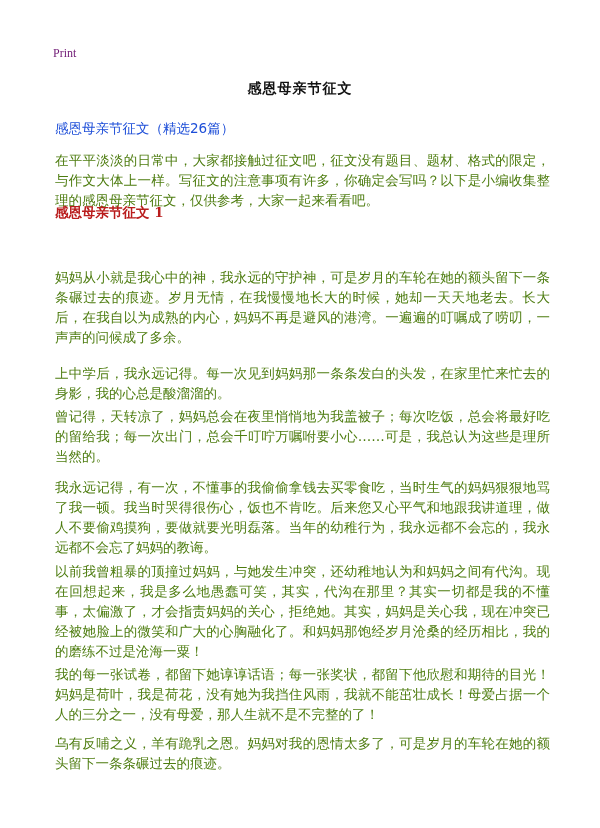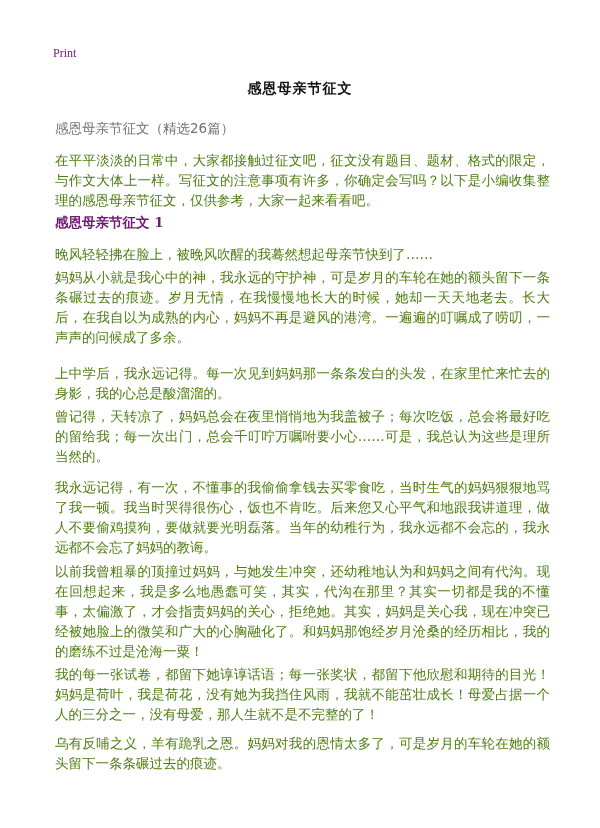--- a/index.html
+++ b/index.html
@@ -14,48 +14,47 @@
     font-family: "Liberation Serif", "DejaVu Serif", serif;
     font-size: 12px; color: #701a75;
   }
   .doc-title {
     position: absolute; left: 0; width: 600px; top: 80px;
     text-align: center; font-size: 14px; font-weight: bold; color: #111;
     letter-spacing: 1px;
   }
   .doc-subtitle {
     position: absolute; left: 55px; top: 120px;
-    font-size: 13.5px; color: #737373;
+    font-size: 13.5px; color: #1d4ed8;
   }
   .body-text {
     position: absolute; left: 55px; width: 495px;
     font-size: 13.5px; line-height: 20px; color: #4d7c0f;
     margin: 0; word-break: break-all; text-align: justify;
   }
   .section-heading {
-    position: absolute; left: 55px; top: 214px;
-    font-size: 13.5px; font-weight: bold; color: #701a75;
+    position: absolute; left: 55px; top: 204px;
+    font-size: 13.5px; font-weight: bold; color: #b91c1c;
     font-family: "DejaVu Serif", "Liberation Serif", serif;
   }
 </style>
 </head>
 <body>
 
 <div class="page">
   <div class="print-label">Print</div>
 
   <h1 class="doc-title" style="margin:0;">感恩母亲节征文</h1>
 
   <div class="doc-subtitle">感恩母亲节征文（精选26篇）</div>
 
   <p class="body-text" style="top:150px;">在平平淡淡的日常中，大家都接触过征文吧，征文没有题目、题材、格式的限定，与作文大体上一样。写征文的注意事项有许多，你确定会写吗？以下是小编收集整理的感恩母亲节征文，仅供参考，大家一起来看看吧。</p>
 
   <div class="section-heading">感恩母亲节征文 1</div>
 
-  <p class="body-text" style="top:244px;">晚风轻轻拂在脸上，被晚风吹醒的我蓦然想起母亲节快到了……</p>
   <p class="body-text" style="top:268px;font-family:Liberation Serif, serif;">妈妈从小就是我心中的神，我永远的守护神，可是岁月的车轮在她的额头留下一条条碾过去的痕迹。岁月无情，在我慢慢地长大的时候，她却一天天地老去。长大后，在我自以为成熟的内心，妈妈不再是避风的港湾。一遍遍的叮嘱成了唠叨，一声声的问候成了多余。</p>
   <p class="body-text" style="top:363px;">上中学后，我永远记得。每一次见到妈妈那一条条发白的头发，在家里忙来忙去的身影，我的心总是酸溜溜的。</p>
   <p class="body-text" style="top:406px;">曾记得，天转凉了，妈妈总会在夜里悄悄地为我盖被子；每次吃饭，总会将最好吃的留给我；每一次出门，总会千叮咛万嘱咐要小心……可是，我总认为这些是理所当然的。</p>
   <p class="body-text" style="top:477px;">我永远记得，有一次，不懂事的我偷偷拿钱去买零食吃，当时生气的妈妈狠狠地骂了我一顿。我当时哭得很伤心，饭也不肯吃。后来您又心平气和地跟我讲道理，做人不要偷鸡摸狗，要做就要光明磊落。当年的幼稚行为，我永远都不会忘的，我永远都不会忘了妈妈的教诲。</p>
   <p class="body-text" style="top:664px;">我的每一张试卷，都留下她谆谆话语；每一张奖状，都留下他欣慰和期待的目光！妈妈是荷叶，我是荷花，没有她为我挡住风雨，我就不能茁壮成长！母爱占据一个人的三分之一，没有母爱，那人生就不是不完整的了！</p>
   <p class="body-text" style="top:561px;">以前我曾粗暴的顶撞过妈妈，与她发生冲突，还幼稚地认为和妈妈之间有代沟。现在回想起来，我是多么地愚蠢可笑，其实，代沟在那里？其实一切都是我的不懂事，太偏激了，才会指责妈妈的关心，拒绝她。其实，妈妈是关心我，现在冲突已经被她脸上的微笑和广大的心胸融化了。和妈妈那饱经岁月沧桑的经历相比，我的的磨练不过是沧海一粟！</p>
   <p class="body-text" style="top:733px;">乌有反哺之义，羊有跪乳之恩。妈妈对我的恩情太多了，可是岁月的车轮在她的额头留下一条条碾过去的痕迹。</p>
 </div>
 
 </body></html>

